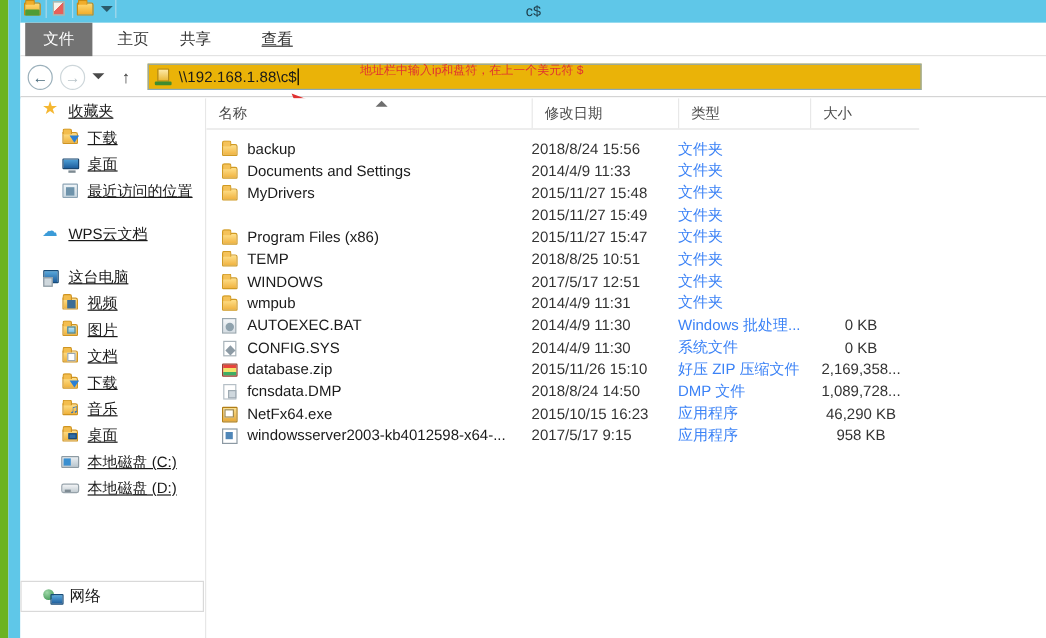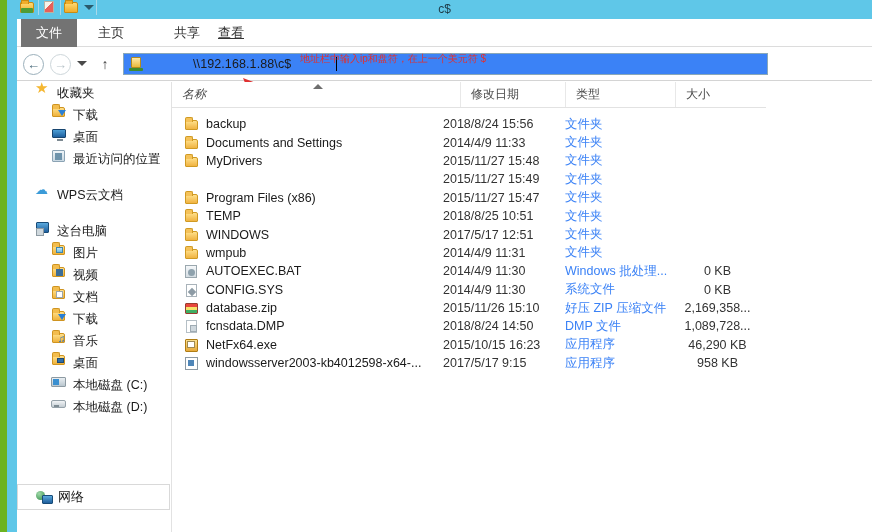--- a/index.html
+++ b/index.html
@@ -102,21 +102,21 @@
     color: #333333;
     text-align: center;
     cursor: default;
   }
   .tab.file {
     background: #737373;
     color: #ffffff;
     left: 4px; width: 56px;
   }
   .tab.t1 { left: 68px;  width: 52px; }
-  .tab.t2 { left: 144px; width: 52px; }
+  .tab.t2 { left: 120px; width: 52px; }
   .tab.t3 { left: 188px; width: 52px; text-decoration: underline; }
 
   
   .navbar {
     position: absolute; left: 17px; top: 47px;
     width: 855px; height: 34px;
     background: #ffffff;
     border-bottom: 1px solid #d4d4d4;
   }
   .nav-btn {
@@ -140,25 +140,24 @@
   }
   .nav-up {
     position: absolute; left: 80px; top: 9px;
     width: 16px; height: 16px;
     font-size: 14px; color: #3d3d3d;
     text-align: center; line-height: 16px;
   }
   .addressbox {
     position: absolute; left: 106px; top: 6px;
     width: 645px; height: 22px;
-    background: #3b82f6;
+    background: #eab308;
     border: 1px solid #8aa8b8;
     display: flex; align-items: center;
     padding-left: 4px;
-    gap: 44px;
   }
   .addr-ico {
     position: relative;
     width: 16px; height: 16px; flex: none;
     margin-right: 5px;
   }
   .addr-ico .srv-body {
     position: absolute; left: 3px; top: 1px;
     width: 10px; height: 11px;
     background: linear-gradient(#fde9a8, #e9b93b);
@@ -202,25 +201,26 @@
   
   .sidebar {
     position: absolute; left: 17px; top: 82px;
     width: 155px; height: 450px;
     background: #ffffff;
     overflow: hidden;
   }
   .sb-item {
     position: relative;
     height: 22px;
-    display: flex; align-items: flex-start;
+    display: flex; align-items: center;
     font-size: 12.5px;
     color: #1a1a1a;
     white-space: nowrap;
     cursor: default;
+    text-decoration: underline;
   }
   .sb-item.lvl0 { padding-left: 18px; }
   .sb-item.lvl1 { padding-left: 34px; }
   .sb-gap { height: 14px; }
   .sb-ico {
     position: relative;
     width: 16px; height: 16px;
     flex: none; margin-right: 6px;
   }
   .sb-label { line-height: 22px; }
@@ -396,22 +396,22 @@
   }
   .col {
     position: absolute; top: 0; height: 25px;
     line-height: 25px;
     font-size: 12px;
     color: #4a4a4a;
     padding-left: 10px;
     white-space: nowrap;
   }
   .col + .col { border-left: 1px solid #e8e8e8; }
-  .col.c-name { left: 0;   width: 271px; font-style: italic; }
-  .col.c-date { left: 288px; width: 122px; }
+  .col.c-name { left: 0;   width: 271px; }
+  .col.c-date { left: 271px; width: 122px; }
   .col.c-type { left: 393px; width: 110px; }
   .col.c-size { left: 503px; width: 91px; }
   .sort-arrow {
     position: absolute; left: 141px; top: 2px;
     width: 0; height: 0;
     border-left: 5px solid transparent;
     border-right: 5px solid transparent;
     border-bottom: 5px solid #6e6e6e;
   }
 
@@ -622,30 +622,30 @@
 
     <div class="sb-item lvl0">
       <span class="sb-ico">
           <i class="ic-thispc"></i>
         </span>
       <span class="sb-label">这台电脑</span>
     </div>
     <div class="sb-item lvl1">
       <span class="sb-ico">
           <i class="folder"></i>
+          <i class="badge-vid"></i>
+        </span>
+      <span class="sb-label">视频</span>
+    </div>
+    <div class="sb-item lvl1">
+      <span class="sb-ico">
+          <i class="folder"></i>
           <i class="badge-pic"></i>
         </span>
       <span class="sb-label">图片</span>
-    </div>
-    <div class="sb-item lvl1">
-      <span class="sb-ico">
-          <i class="folder"></i>
-          <i class="badge-vid"></i>
-        </span>
-      <span class="sb-label">视频</span>
     </div>
     <div class="sb-item lvl1">
       <span class="sb-ico">
           <i class="folder"></i>
           <i class="badge-doc"></i>
         </span>
       <span class="sb-label">文档</span>
     </div>
     <div class="sb-item lvl1">
       <span class="sb-ico">

